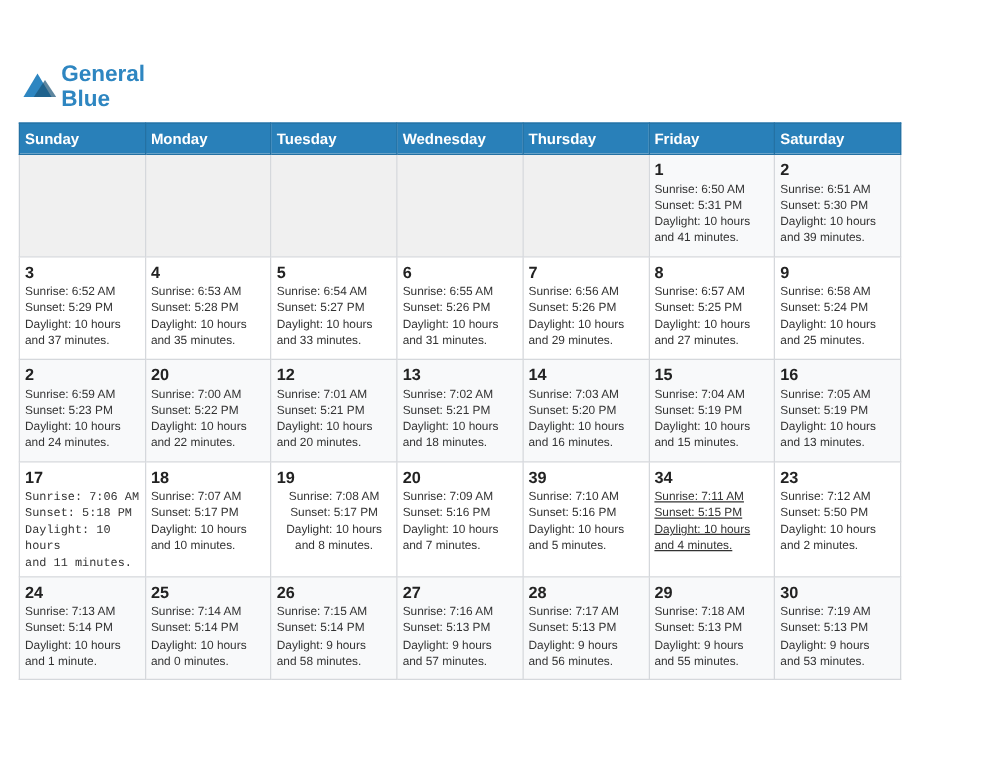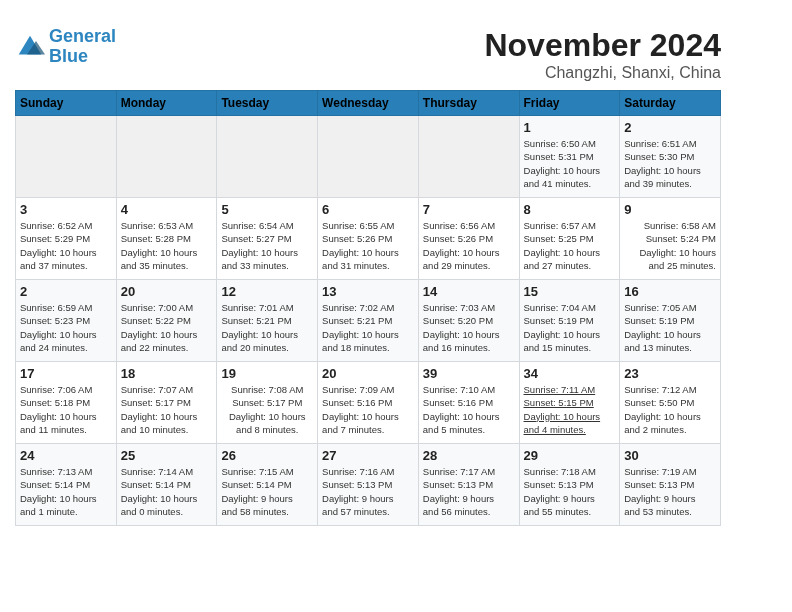--- a/index.html
+++ b/index.html
@@ -5,21 +5,22 @@
     * { margin: 0; padding: 0; box-sizing: border-box; }
     body {
       font-family: Arial, sans-serif;
       background: #fff;
       width: 792px;
       height: 612px;
       overflow: hidden;
     }
     .container {
       width: 736px;
-      padding: 27px 15px;
+      padding: 10px 15px;
+      margin-top: 40px;
     }
     .header-area {
       display: flex;
       justify-content: space-between;
       align-items: flex-start;
       margin-bottom: 8px;
     }
     .logo {
       display: flex;
       align-items: center;
@@ -50,21 +51,21 @@
       font-size: 16px;
       color: #555;
     }
     table {
       width: 100%;
       border-collapse: collapse;
       table-layout: fixed;
     }
     thead tr th {
       background-color: #2980b9;
-      color: #000000;
+      color: #ffffff;
       font-size: 12px;
       font-weight: bold;
       padding: 5px 4px;
       text-align: left;
       border: 1px solid #2471a3;
     }
     tbody tr td {
       vertical-align: top;
       font-size: 10px;
       color: #333;
@@ -105,24 +106,20 @@
         <polygon points="20,5 35,30 5,30" fill="#2e86c1"></polygon>
         <polygon points="28,12 40,30 16,30" fill="#1a5276" opacity="0.7"></polygon>
       </svg>
       <div>
         <div class="logo-text">
           <span>General</span><br>
           <span>Blue</span>
         </div>
       </div>
     </div>
-    <div class="title-area">
-      <div class="month-title">November 2024</div>
-      <div class="location">Changzhi, Shanxi, China</div>
-    </div>
   </div>
 
   <table>
     <thead>
       <tr>
         <th>Sunday</th>
         <th>Monday</th>
         <th>Tuesday</th>
         <th>Wednesday</th>
         <th>Thursday</th>
@@ -190,21 +187,21 @@
           </td>
           <td>
             <span class="day-number">8</span>
             <div class="day-info" style="white-space: pre-line;">Sunrise: 6:57 AM
 Sunset: 5:25 PM
 Daylight: 10 hours
 and 27 minutes.</div>
           </td>
           <td>
             <span class="day-number">9</span>
-            <div class="day-info" style="white-space: pre-line; text-align: right;">Sunrise: 6:58 AM
+            <div class="day-info" style="white-space: pre-line;">Sunrise: 6:58 AM
 Sunset: 5:24 PM
 Daylight: 10 hours
 and 25 minutes.</div>
           </td>
         </tr>
         <tr>
           <td>
             <span class="day-number">2</span>
             <div class="day-info" style="white-space: pre-line;">Sunrise: 6:59 AM
 Sunset: 5:23 PM
@@ -250,21 +247,21 @@
             <span class="day-number">16</span>
             <div class="day-info" style="white-space: pre-line;">Sunrise: 7:05 AM
 Sunset: 5:19 PM
 Daylight: 10 hours
 and 13 minutes.</div>
           </td>
         </tr>
         <tr>
           <td>
             <span class="day-number">17</span>
-            <div class="day-info" style="white-space: pre-line;">Sunrise: 7:06 AM
+            <div class="day-info" style="white-space: pre-line; font-family: Liberation Mono, monospace;">Sunrise: 7:06 AM
 Sunset: 5:18 PM
 Daylight: 10 hours
 and 11 minutes.</div>
           </td>
           <td>
             <span class="day-number">18</span>
             <div class="day-info" style="white-space: pre-line;">Sunrise: 7:07 AM
 Sunset: 5:17 PM
 Daylight: 10 hours
 and 10 minutes.</div>

